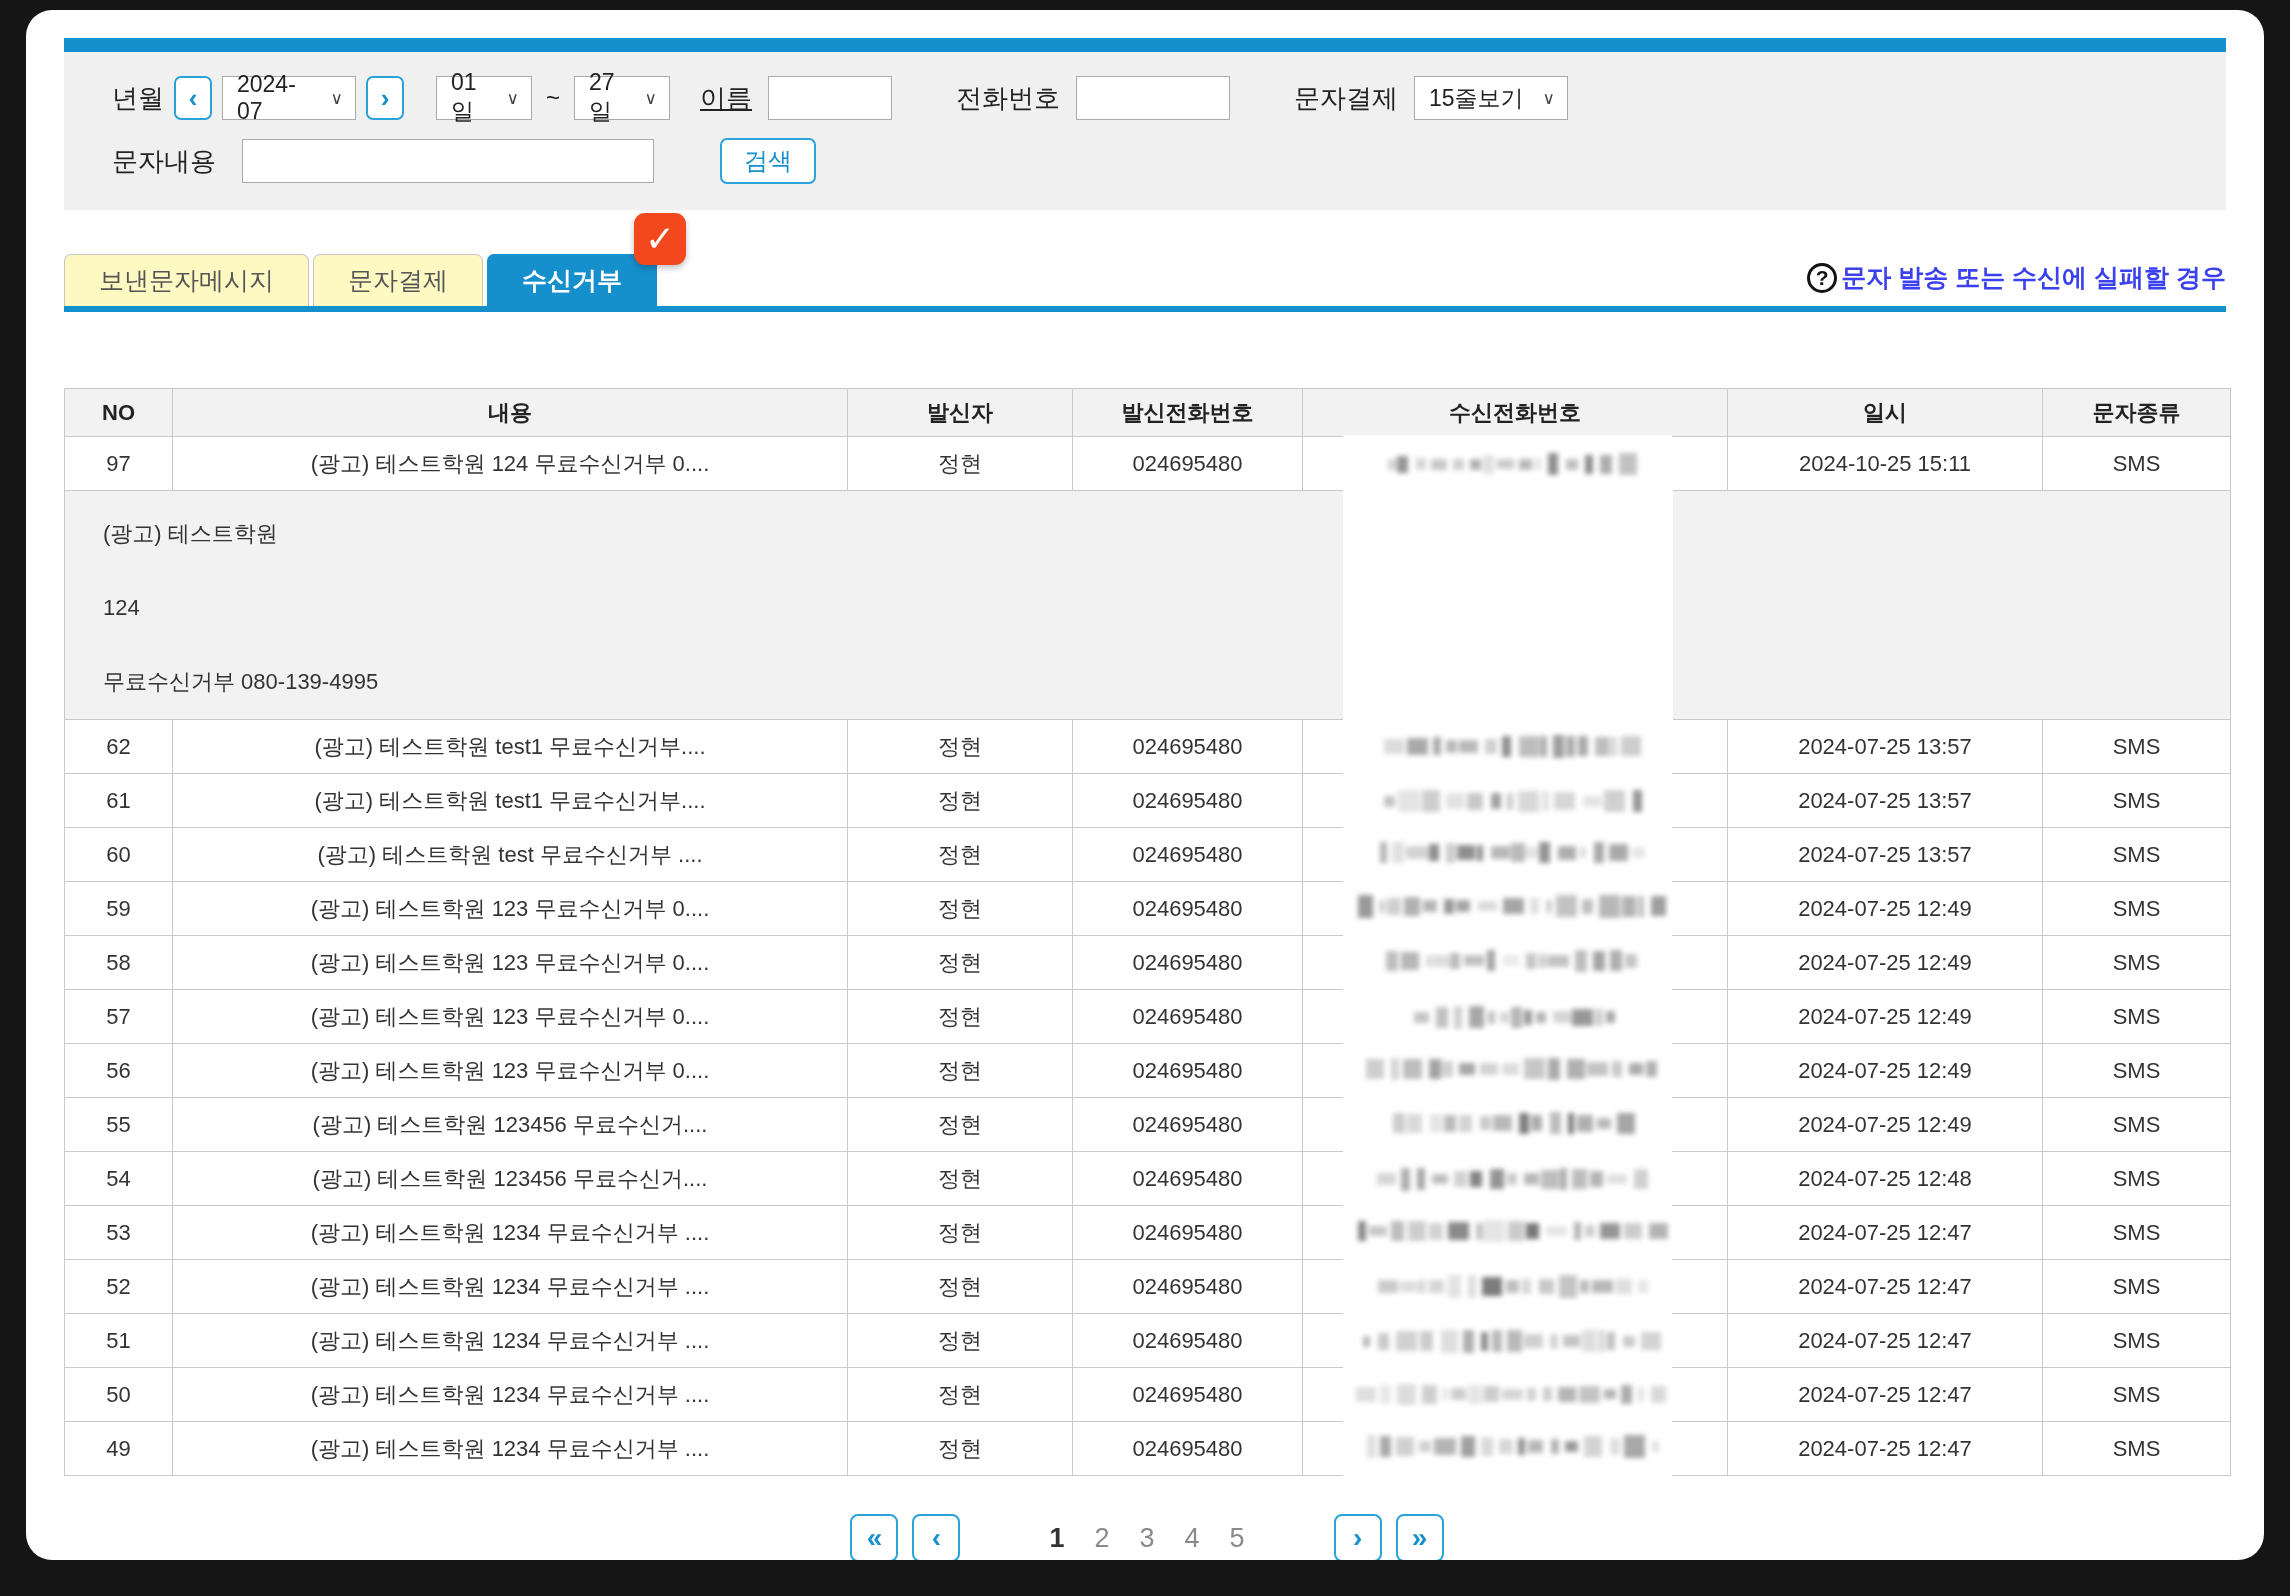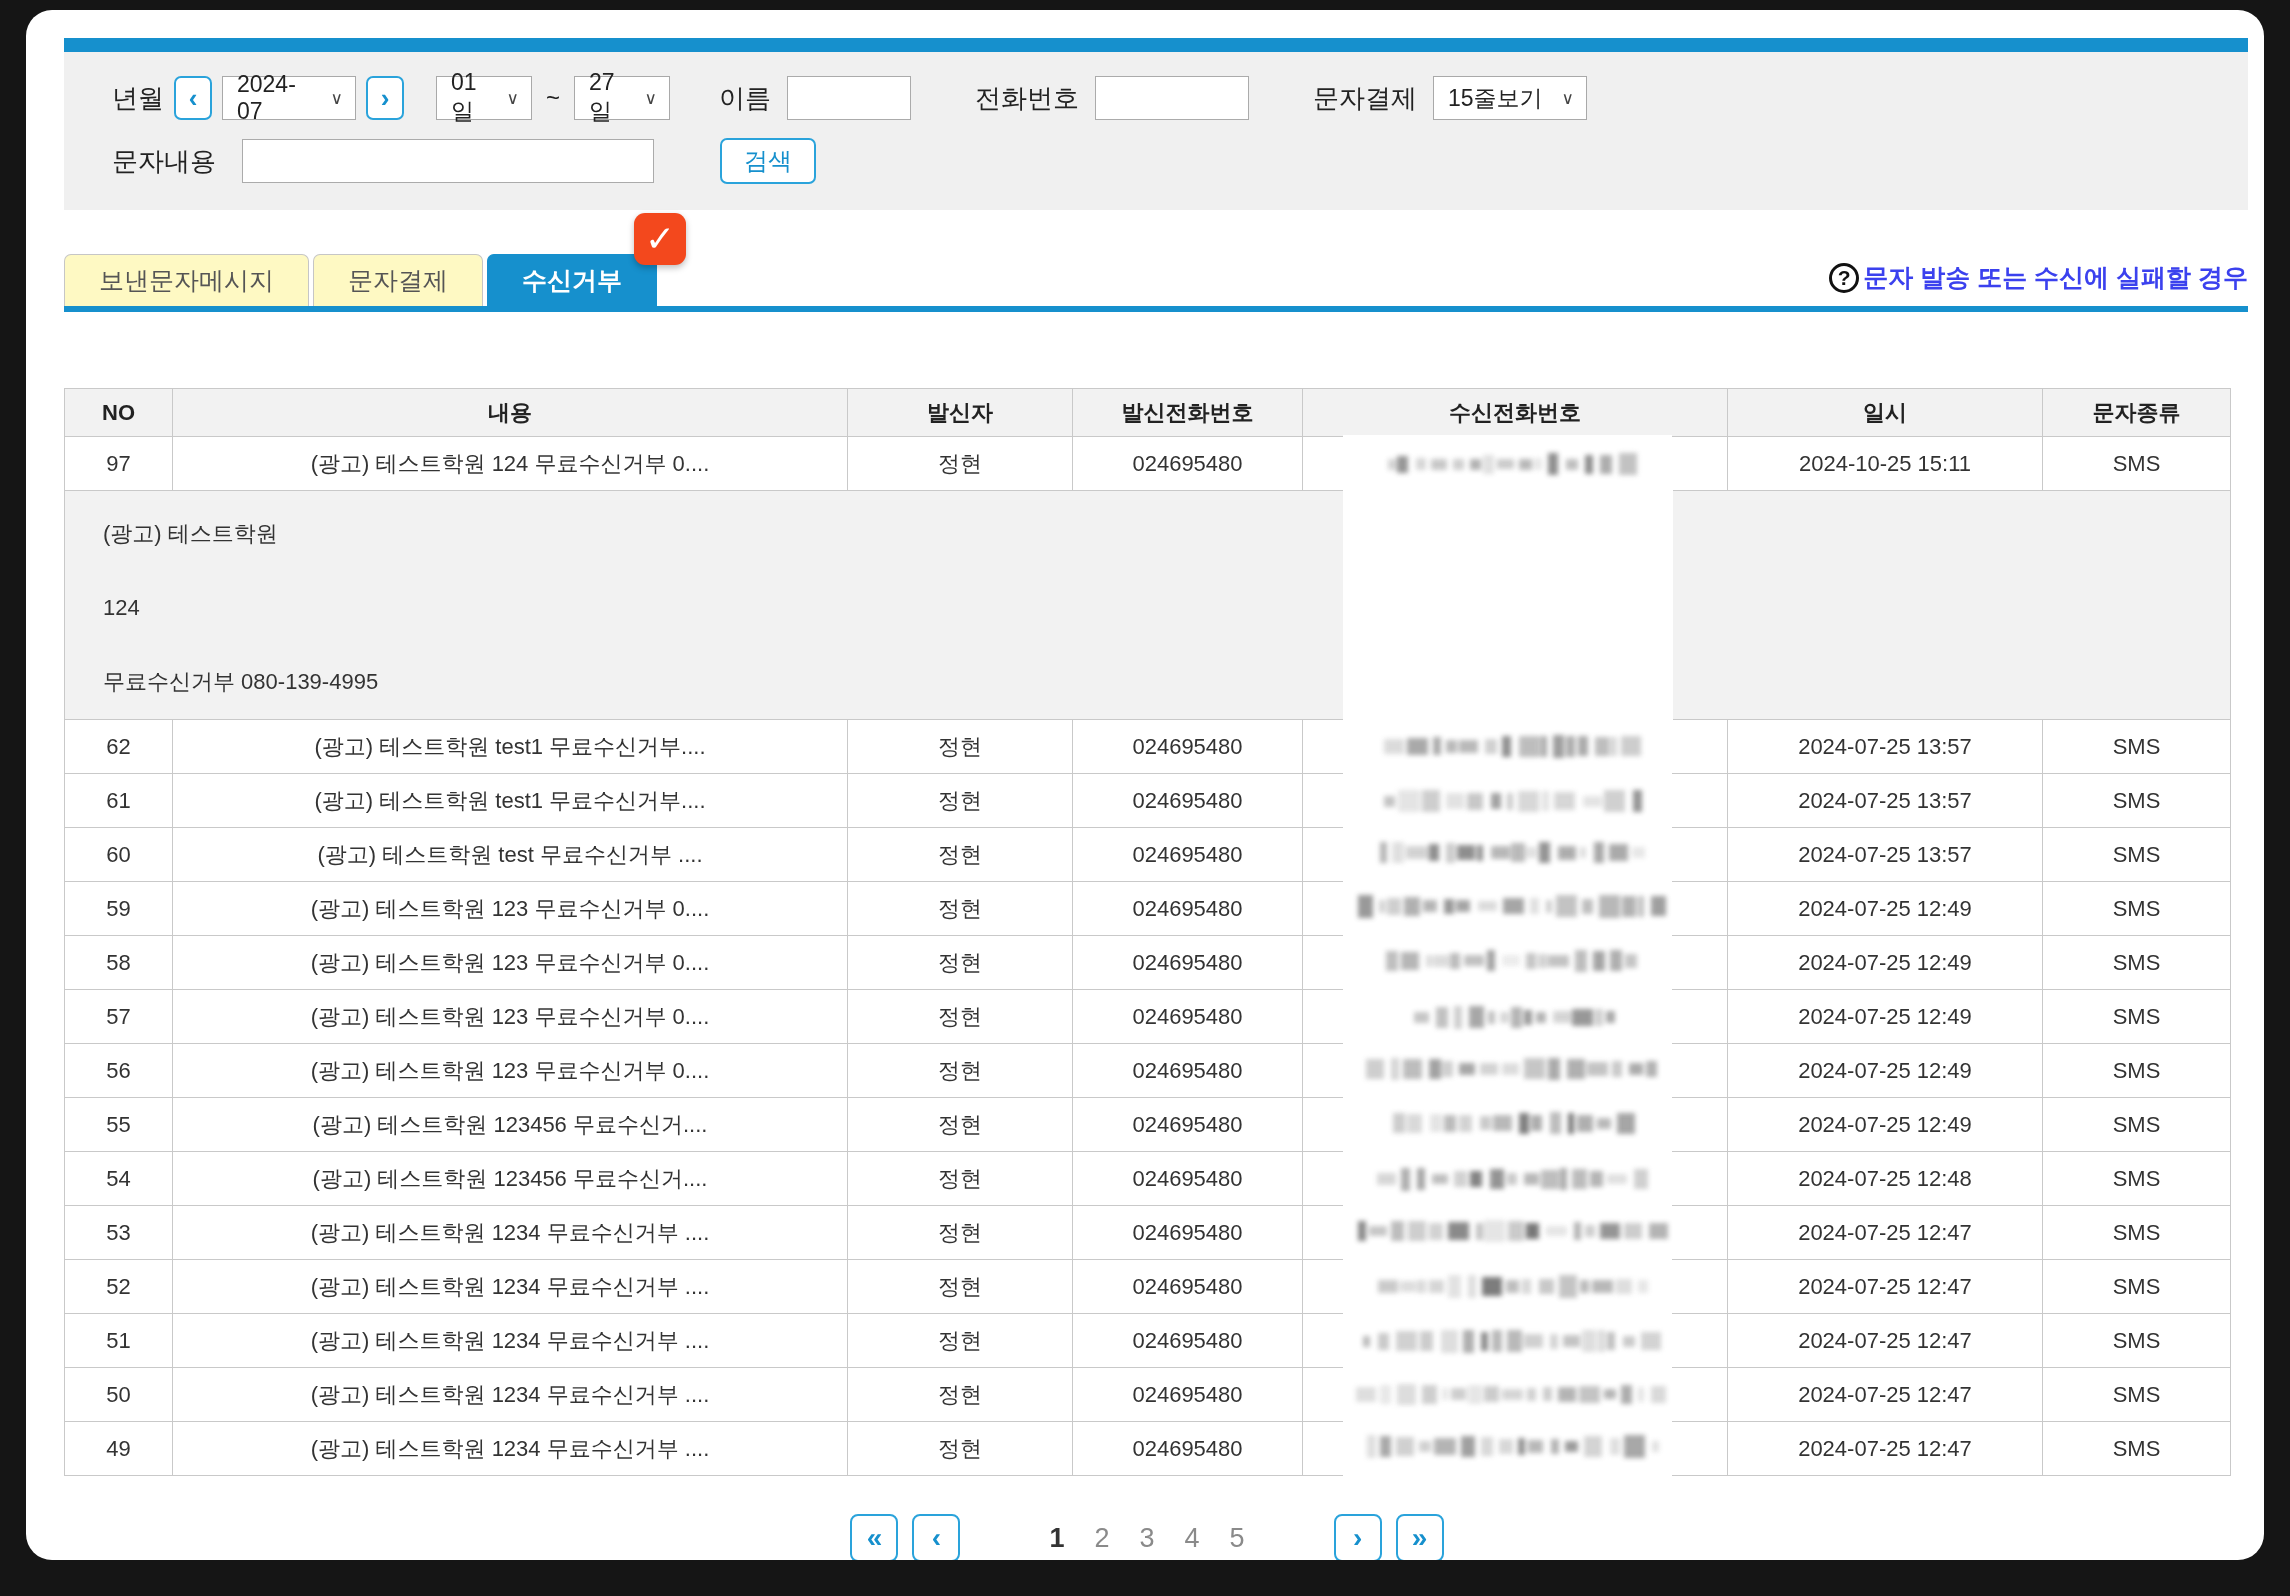--- a/index.html
+++ b/index.html
@@ -15,21 +15,21 @@
   html,body{width:2290px;height:1596px;}
   body{
     background:#151515;
     font-family:"Liberation Sans","DejaVu Sans",sans-serif;
     position:relative;overflow:hidden;
   }
   .card{
     position:absolute;left:26px;top:10px;right:26px;bottom:36px;
     background:#ffffff;border-radius:26px;overflow:hidden;
   }
-  .inner{padding:28px 16px 0 38px;}
+  .inner{padding:28px 38px 0 38px;}
   .topbar{height:14px;background:var(--accent);}
   
   .filter-panel{
     background:var(--panel);
     padding:24px 0 26px 48px;
   }
   .filter-row{display:flex;align-items:center;}
   .filter-row + .filter-row{margin-top:18px;}
   .flabel{font-size:26px;color:#222;}
   .navbtn{
@@ -49,21 +49,21 @@
   .sel-day{width:96px;}
   .sel-view{width:154px;}
   .tilde{font-size:24px;color:#222;margin:0 14px;}
   .tinput{
     height:44px;border:1px solid #ababab;background:#fff;
     font-size:22px;padding:0 10px;font-family:inherit;
   }
   .in-name{width:124px;margin-left:16px;}
   .in-phone{width:154px;margin-left:16px;}
   .in-content{width:412px;margin-left:26px;}
-  .gap48{margin-left:49px;}
+  .gap48{margin-left:30px;text-decoration:underline;}
   .gap62{margin-left:64px;}
   .search-btn{
     margin-left:66px;height:46px;padding:0 22px;
     background:#fff;border:2px solid var(--accent-border);border-radius:7px;
     color:var(--accent);font-size:24px;font-family:inherit;cursor:pointer;
   }
   
   .tabs-wrap{
     margin-top:44px;
     display:flex;align-items:flex-end;justify-content:space-between;

